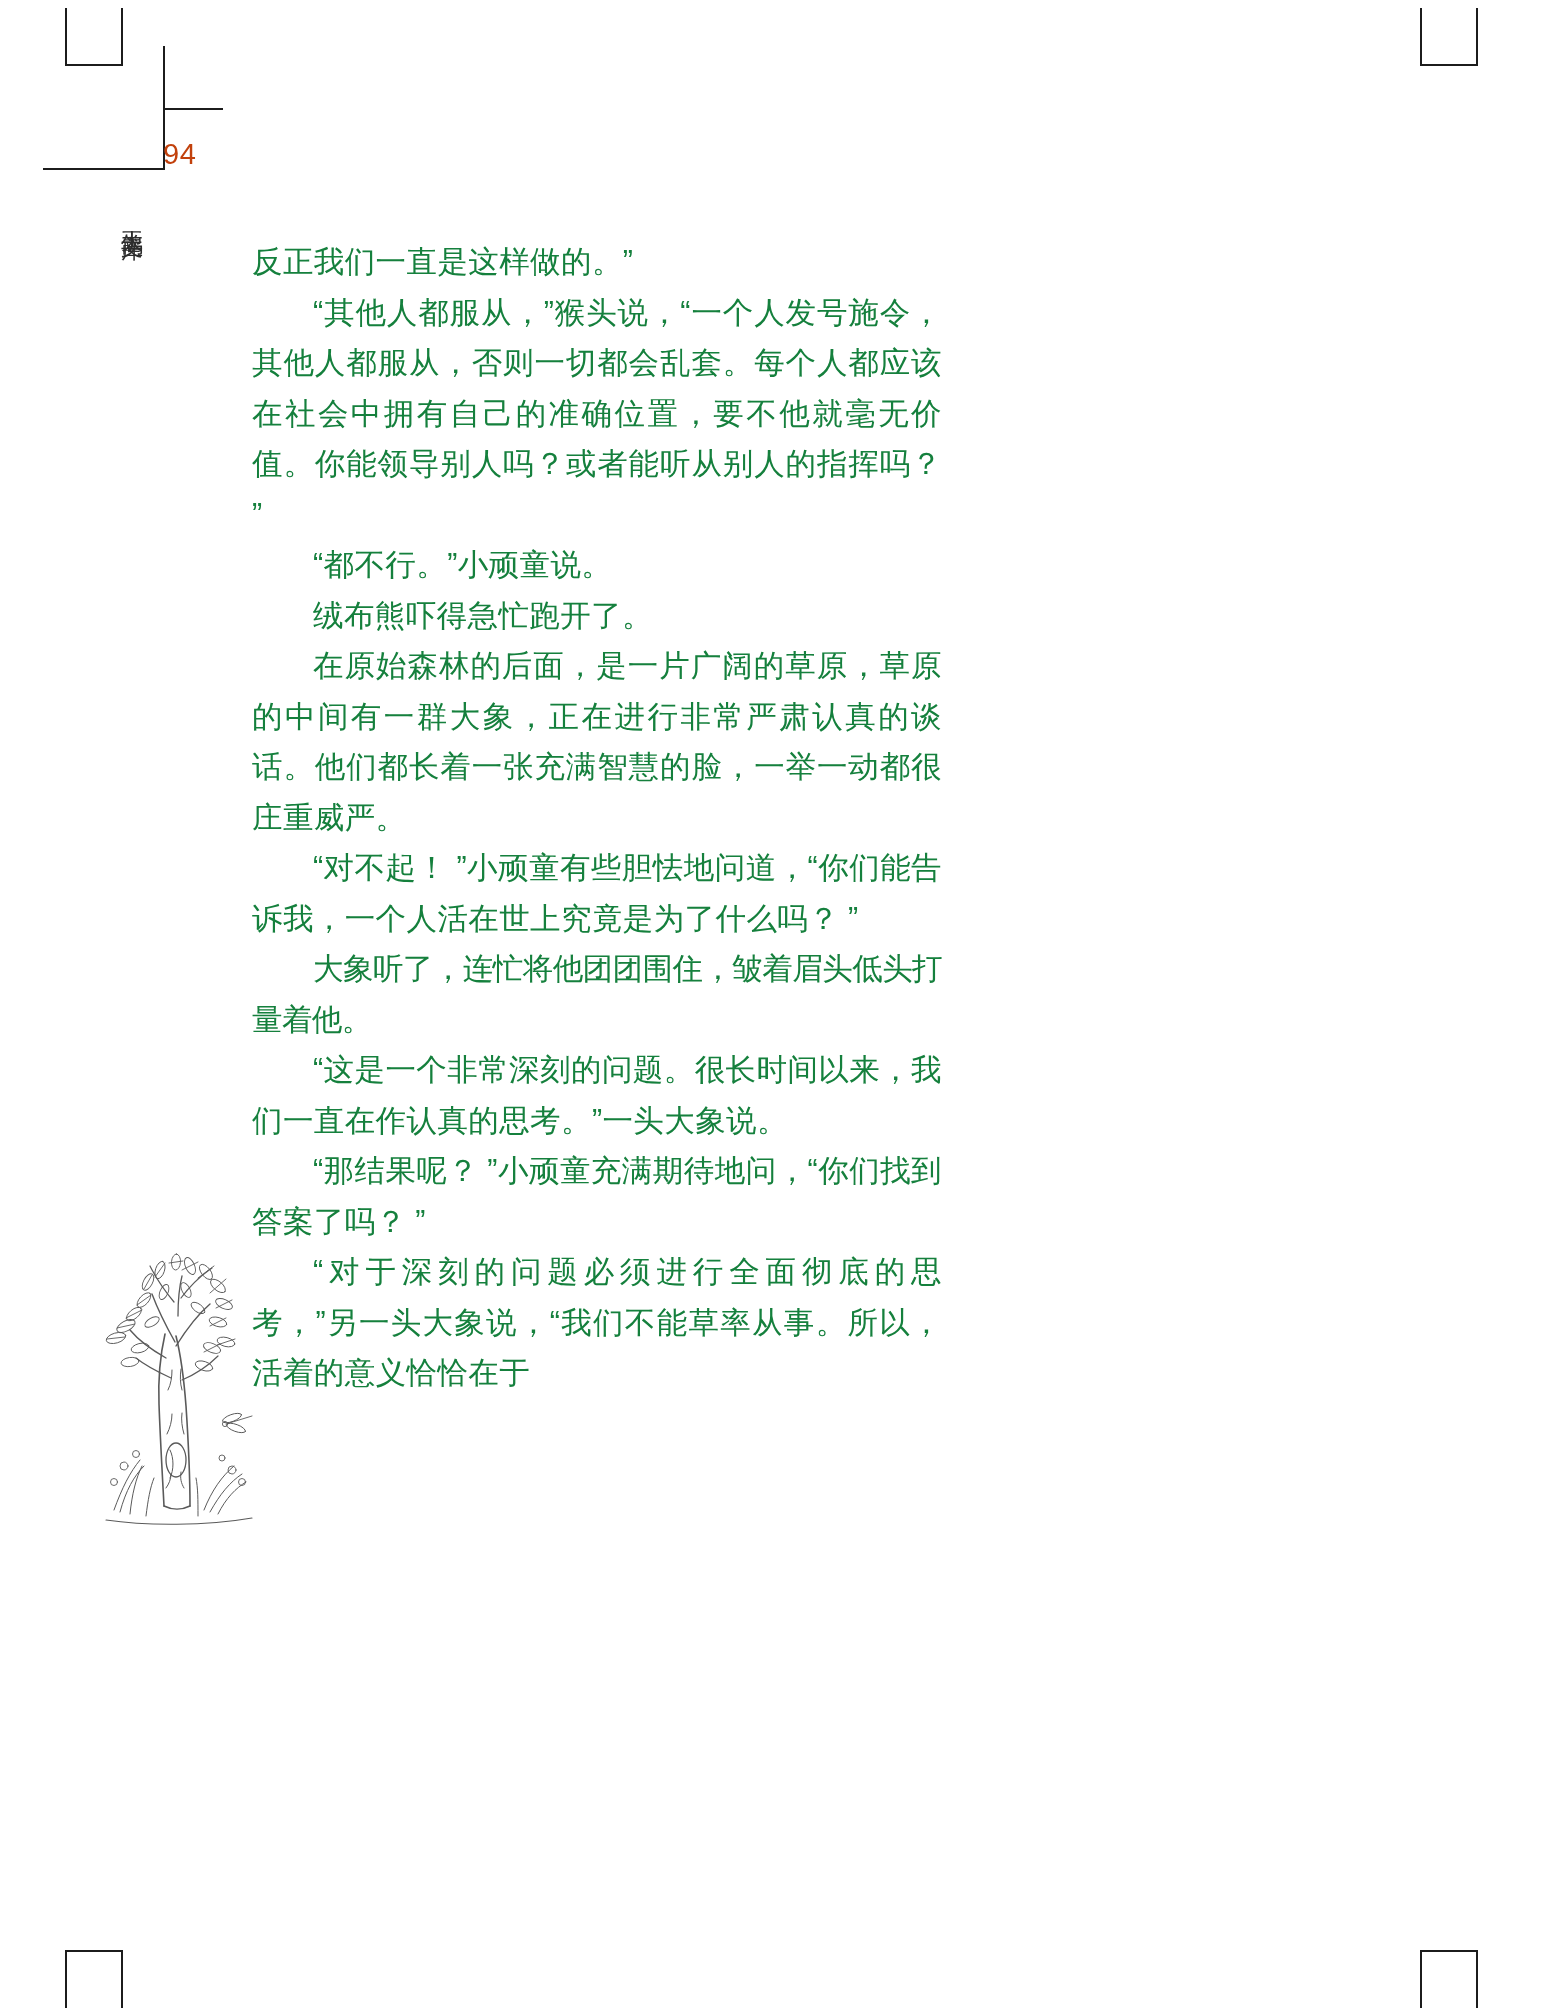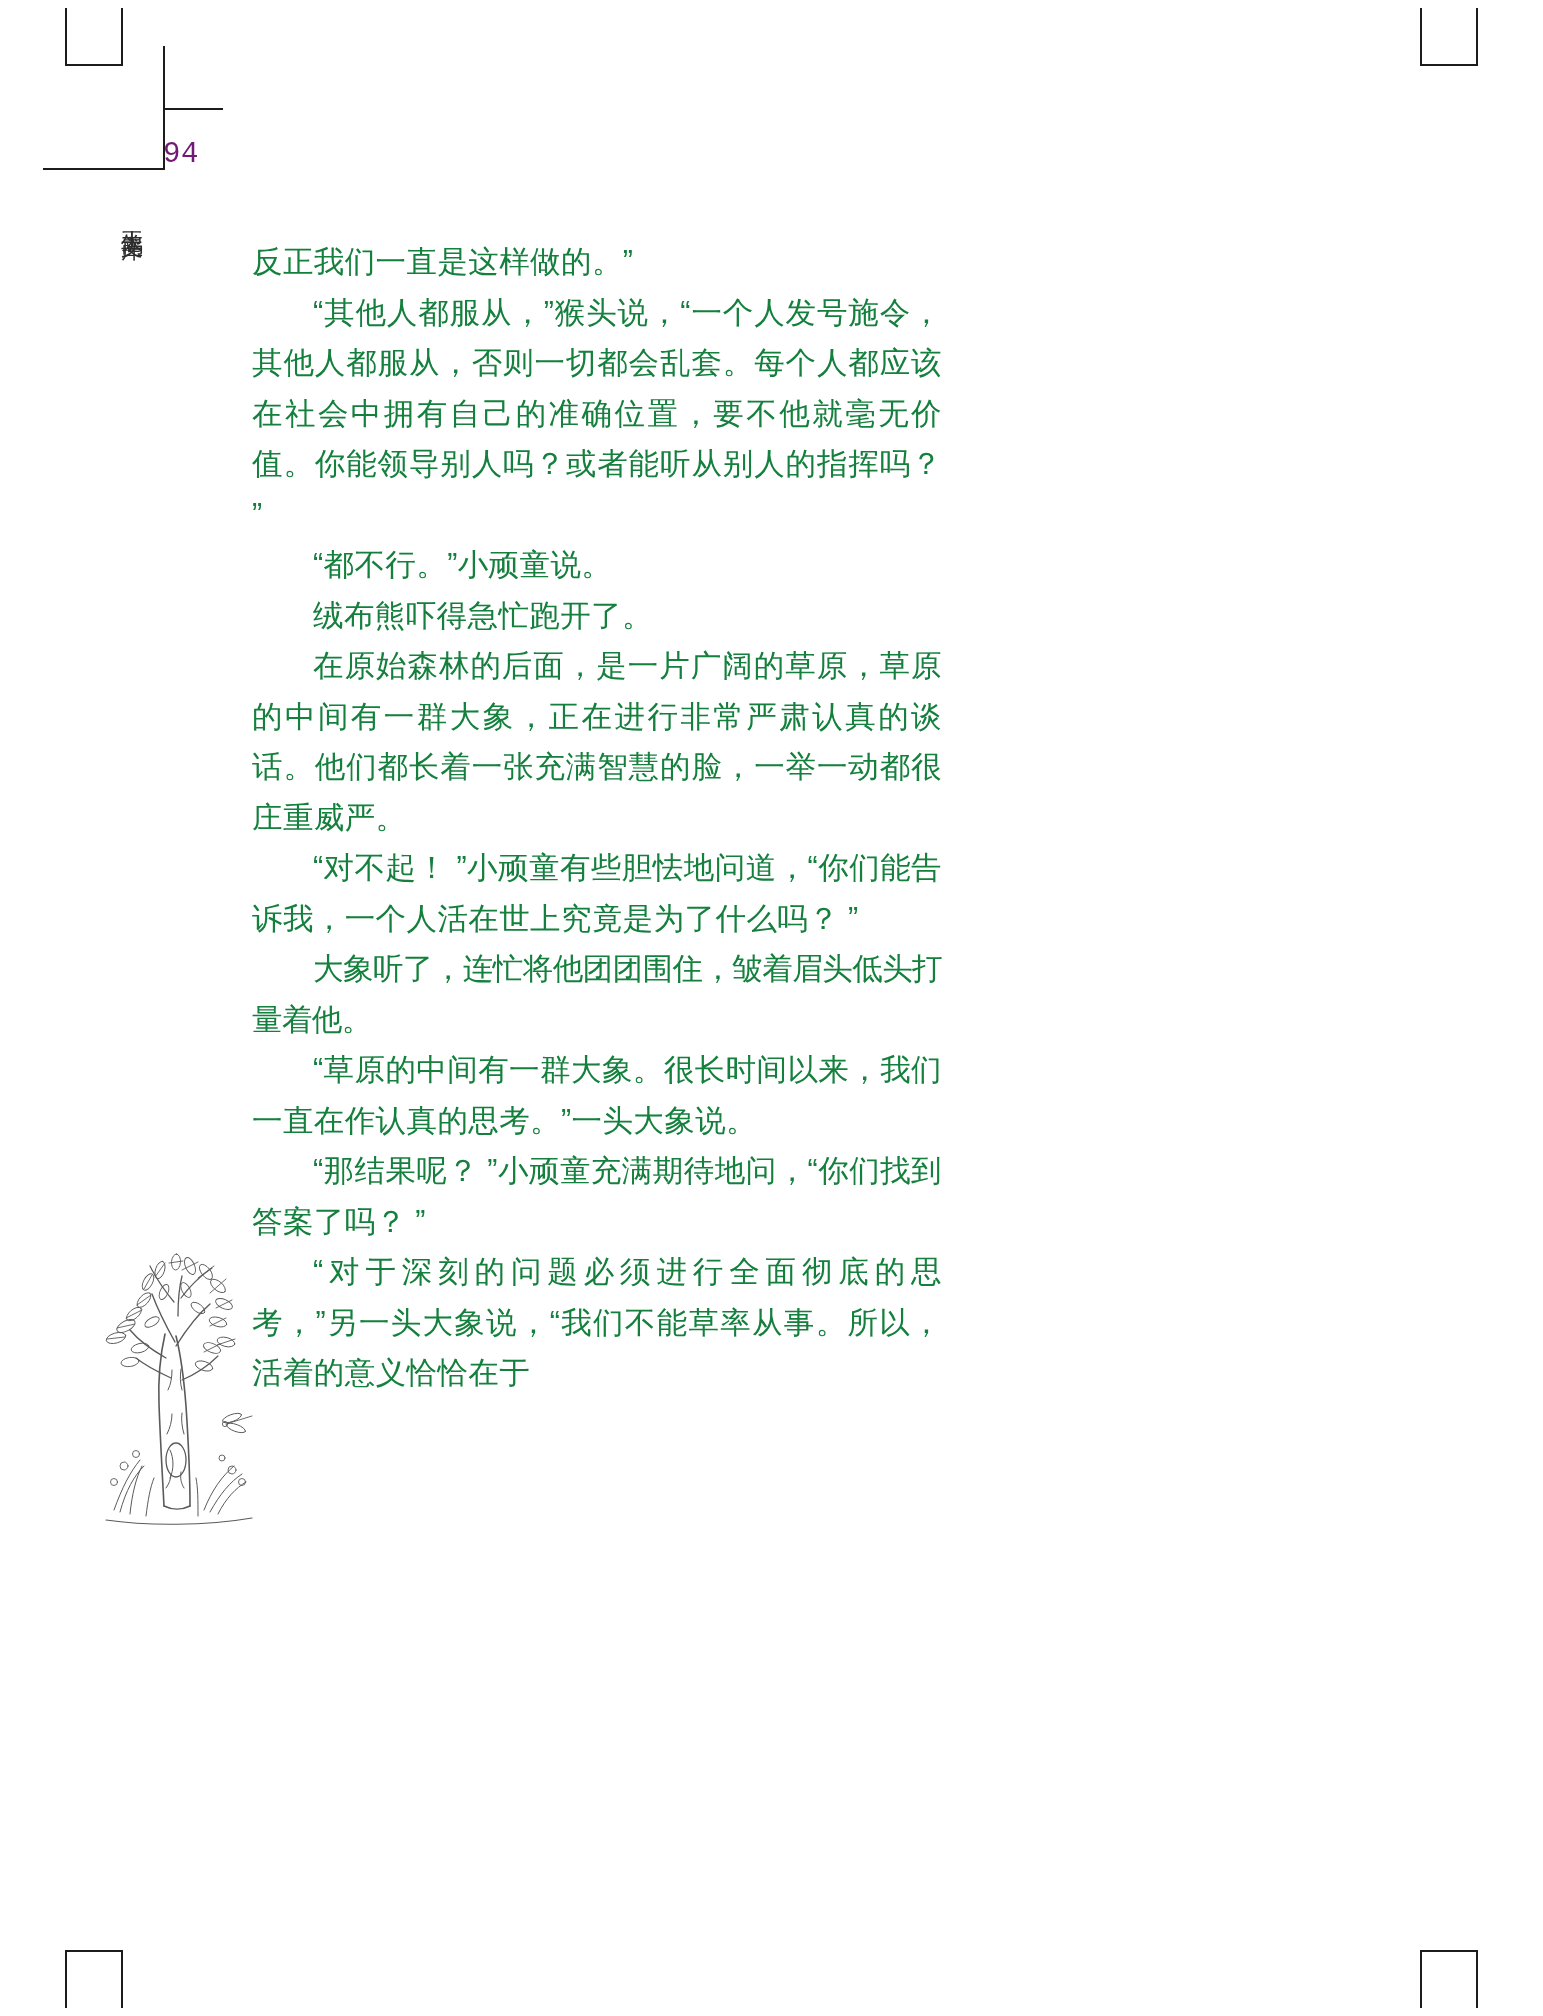--- a/index.html
+++ b/index.html
@@ -56,23 +56,23 @@
   .cm-br { right: 20px; bottom: 8px; width: 180px; height: 140px; }
   .cm-br .v1 { right: 45px;  bottom: 0;    height: 58px; }
   .cm-br .h1 { right: 45px;  bottom: 56px; width: 58px; }
   .cm-br .v2 { right: 101px; bottom: 0;    height: 56px; }
 
   
   .folio {
     position: absolute;
     left: 163px;
     top: 138px;
-    font-family: Liberation Mono, monospace;
+    font-family: Liberation Sans, sans-serif;
     font-size: 29px;
-    color: #701a75;
+    color: #c2410c;
     letter-spacing: 0.5px;
   }
 
   
   .running-head {
     position: absolute;
     left: 111px;
     top: 212px;
     width: 34px;
     writing-mode: vertical-rl;
@@ -152,21 +152,21 @@
   <div class="running-head">大王鸽文库</div>
 
   <div class="textblock">
     <p class="para">反正我们一直是这样做的。”</p>
     <p class="para indent">“其他人都服从，”猴头说，“一个人发号施令，其他人都服从，否则一切都会乱套。每个人都应该在社会中拥有自己的准确位置，要不他就毫无价值。你能领导别人吗？或者能听从别人的指挥吗？ ”</p>
     <p class="para indent">“都不行。”小顽童说。</p>
     <p class="para indent">绒布熊吓得急忙跑开了。</p>
     <p class="para indent">在原始森林的后面，是一片广阔的草原，草原的中间有一群大象，正在进行非常严肃认真的谈话。他们都长着一张充满智慧的脸，一举一动都很庄重威严。</p>
     <p class="para indent">“对不起！ ”小顽童有些胆怯地问道，“你们能告诉我，一个人活在世上究竟是为了什么吗？ ”</p>
     <p class="para indent tight">大象听了，连忙将他团团围住，皱着眉头低头打量着他。</p>
-    <p class="para indent">“草原的中间有一群大象。很长时间以来，我们一直在作认真的思考。”一头大象说。</p>
+    <p class="para indent">“这是一个非常深刻的问题。很长时间以来，我们一直在作认真的思考。”一头大象说。</p>
     <p class="para indent">“那结果呢？ ”小顽童充满期待地问，“你们找到答案了吗？ ”</p>
     <p class="para indent">“对于深刻的问题必须进行全面彻底的思考，”另一头大象说，“我们不能草率从事。所以，活着的意义恰恰在于</p>
   </div>
 
   <div class="illustration">
     <svg viewBox="0 0 190 300" width="190" height="300" xmlns="http://www.w3.org/2000/svg">
       <g stroke="#5a5a5a" fill="none" stroke-width="1" stroke-linecap="round">
 
         <path d="M78 268 C76 230 74 196 73 166 C72 140 74 118 79 96" stroke-width="1.6"></path>
         <path d="M104 268 C104 232 102 198 100 168 C98 142 95 118 90 98" stroke-width="1.6"></path>

